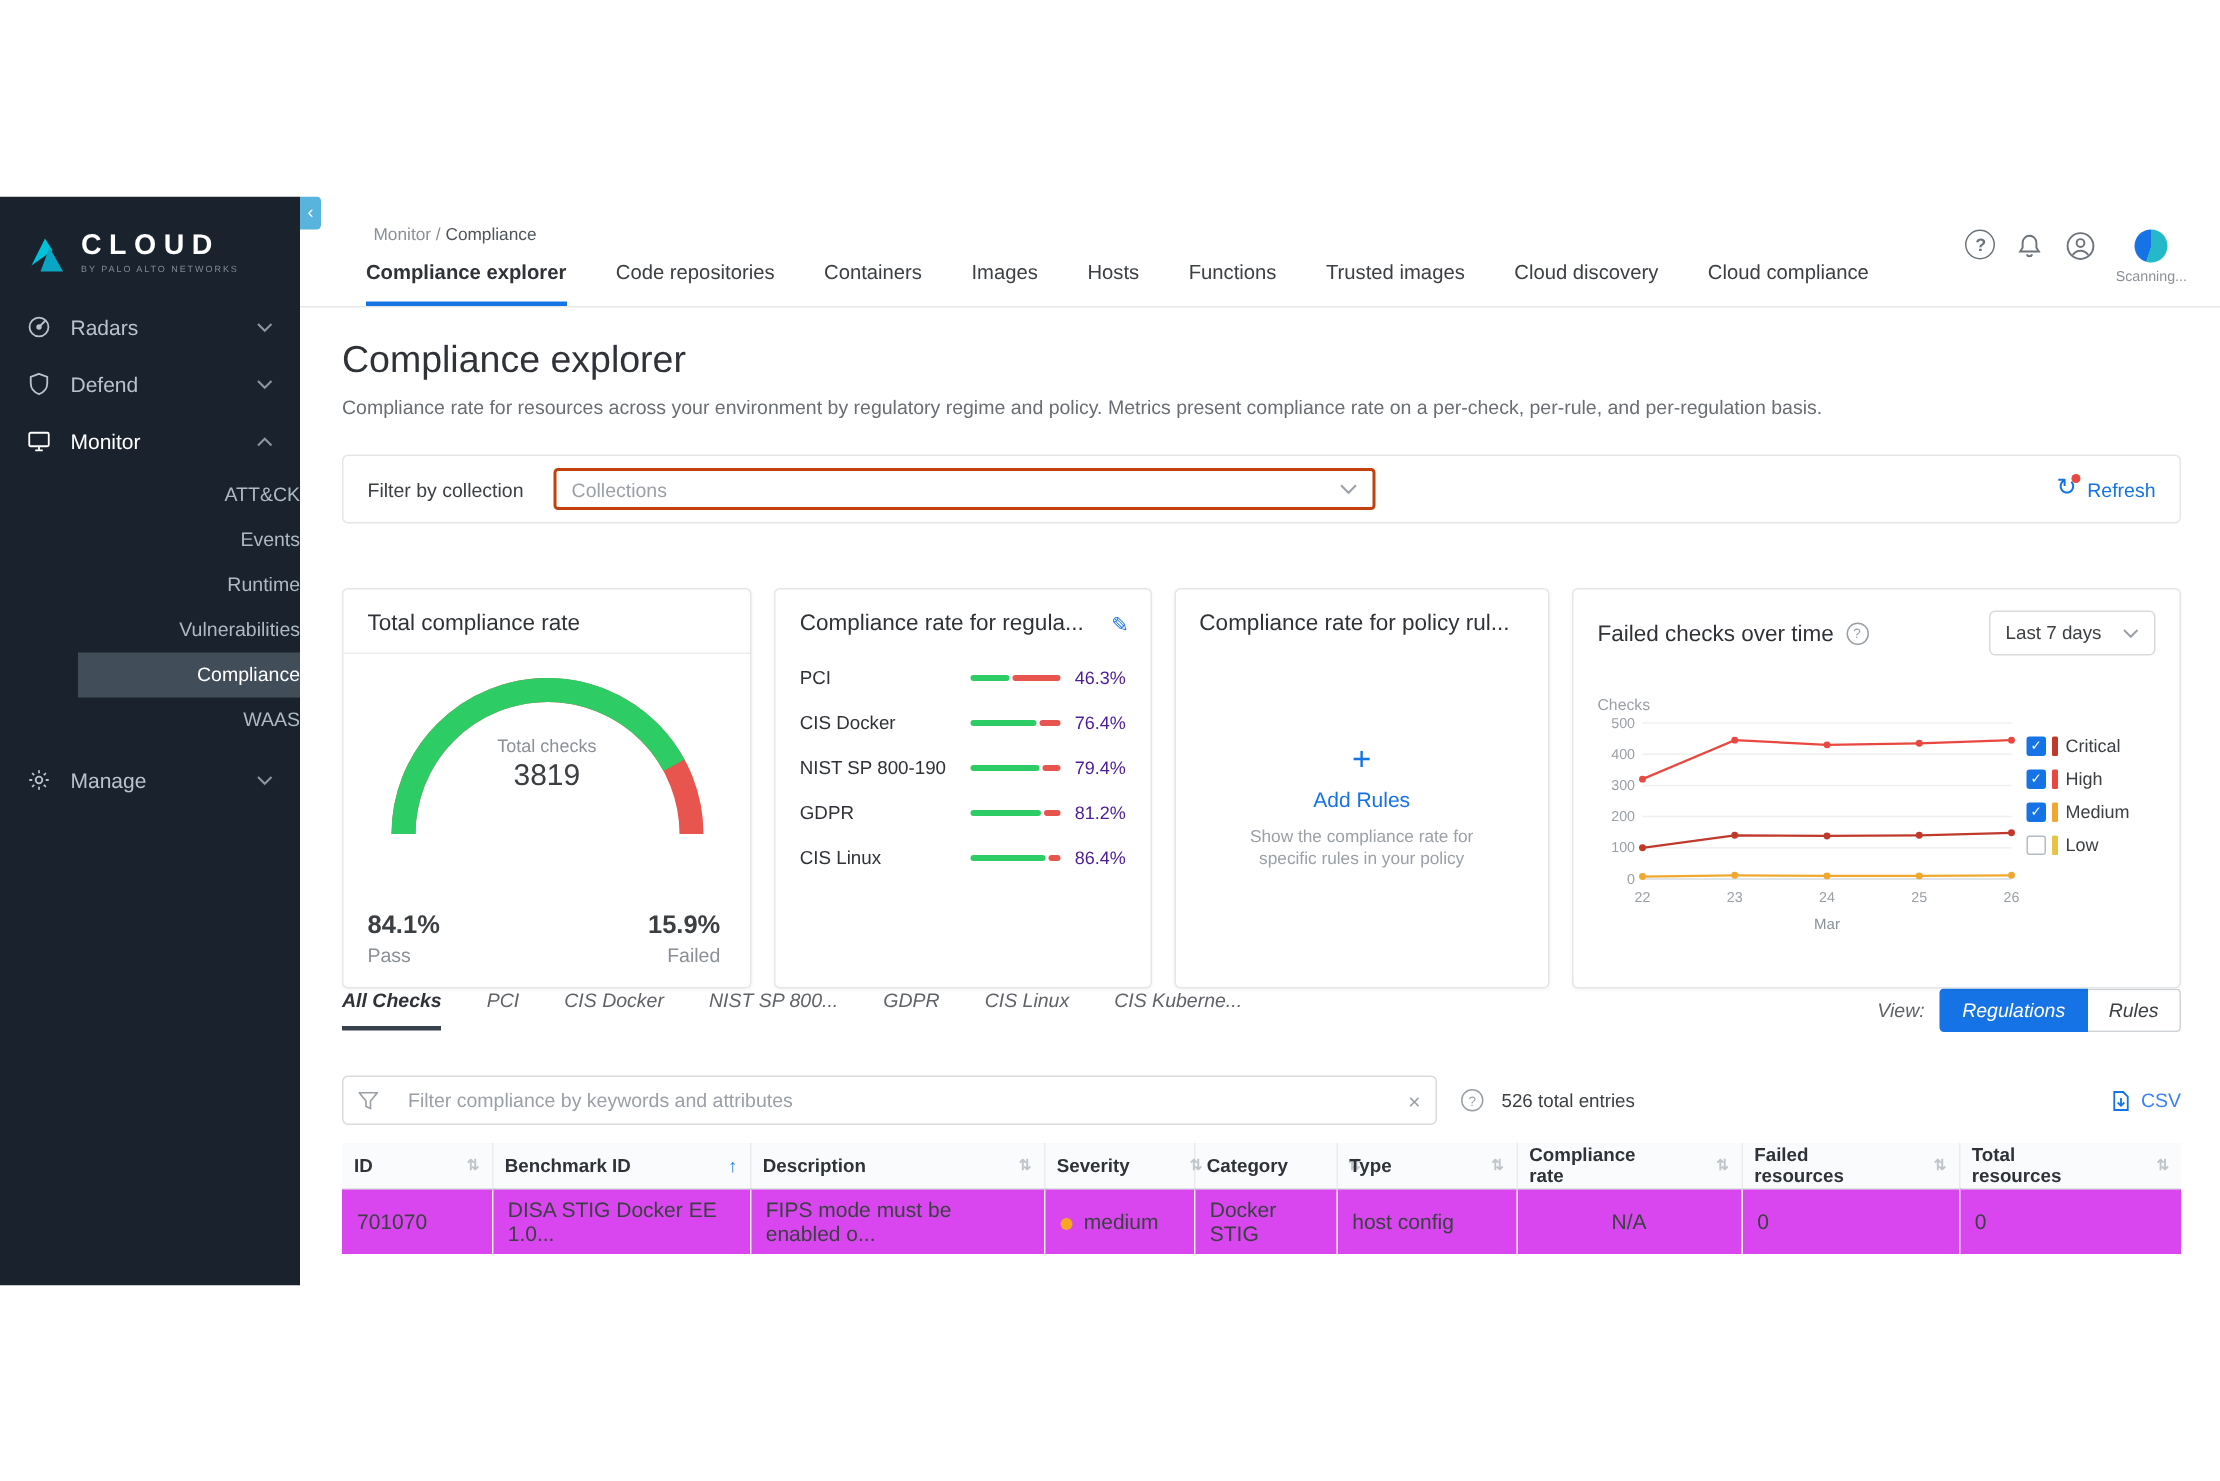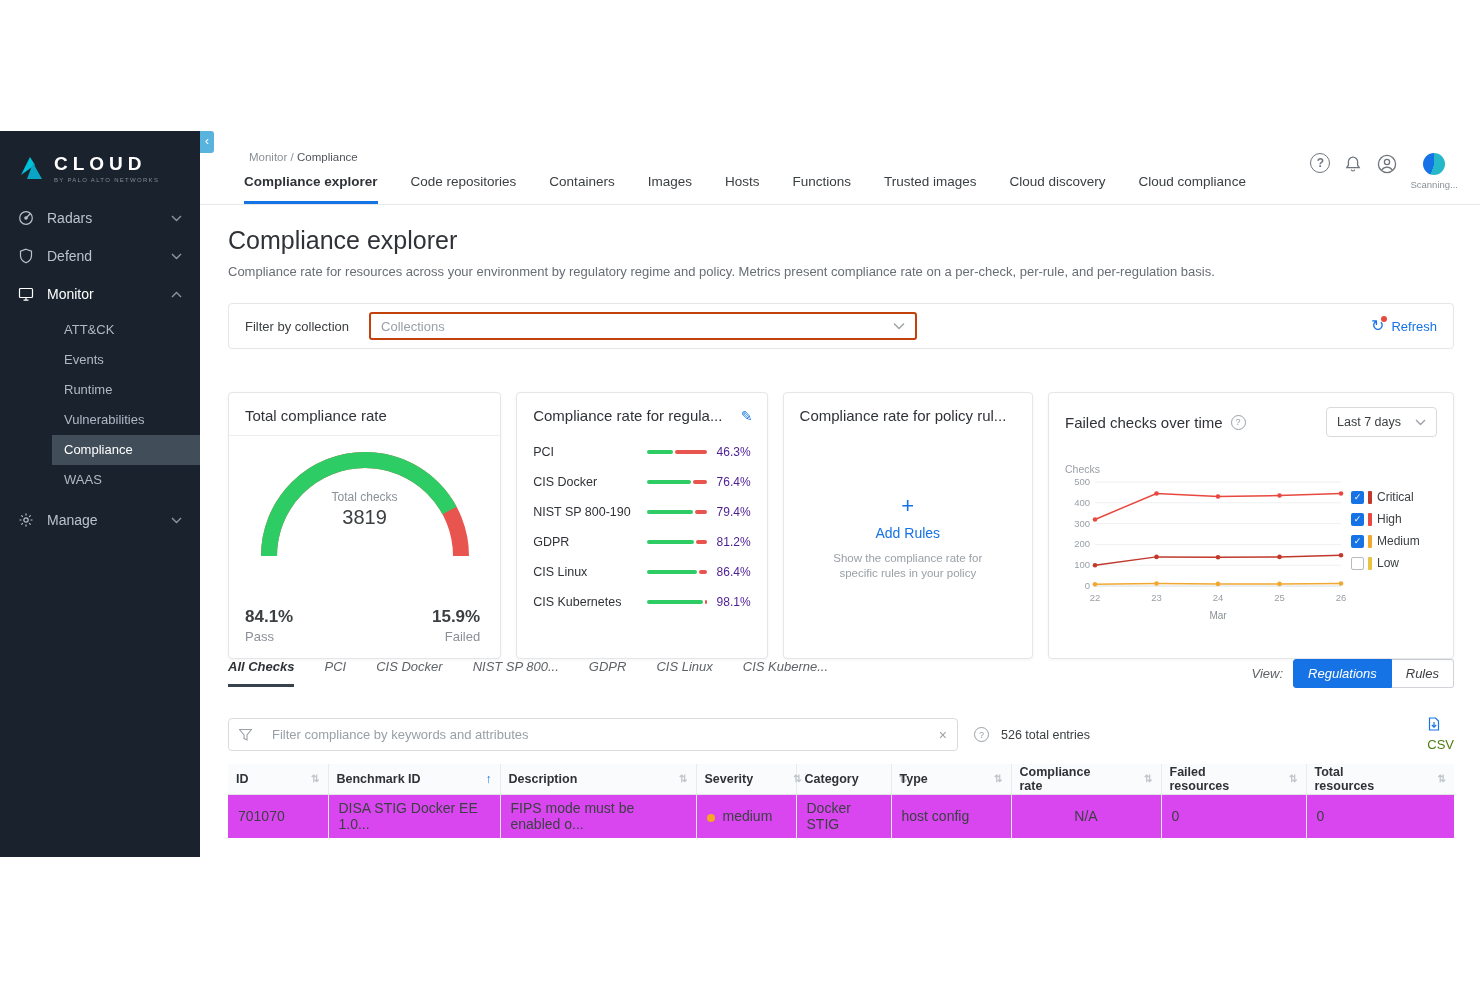--- a/index.html
+++ b/index.html
@@ -1,29 +1,29 @@
 <!DOCTYPE html>
 <html><head>
 <meta charset="utf-8">
 <style>
   * { margin:0; padding:0; box-sizing:border-box; }
   html,body { width:1480px; height:987px; background:#fff; font-family:"Liberation Sans",sans-serif; position:relative; overflow:hidden; }
   .app { position:absolute; top:131px; left:0; width:1480px; height:726px; display:flex; background:#fff; overflow:hidden; }
 
   
   .sidebar { width:200px; flex-shrink:0; background:#1a232d; color:#aeb9c4; position:relative; }
-  .logo { display:flex; align-items:center; gap:9px; padding:22px 16px 16px 18px; }
+  .logo { display:flex; align-items:flex-end; gap:9px; padding:22px 16px 16px 18px; }
   .logo-title { color:#fff; font-size:19px; font-weight:bold; letter-spacing:5px; }
   .logo-sub { color:#7f8b96; font-size:6px; letter-spacing:1.3px; margin-top:2px; }
   .nav-item { height:38px; display:flex; align-items:center; gap:13px; padding:0 18px; font-size:14px; color:#b9c3cd; cursor:pointer; }
   .nav-item.expanded { color:#fff; }
   .nav-ico { width:16px; height:16px; display:inline-flex; }
   .nav-chev { margin-left:auto; display:inline-flex; color:#8a96a1; }
   .subnav { padding:2px 0 6px 0; }
-  .subitem { height:30px; line-height:30px; margin-left:52px; padding-left:12px; font-size:13px; color:#aeb9c4; cursor:pointer; }
+  .subitem { height:30px; line-height:30px; margin-left:52px; padding-left:12px; font-size:13px; color:#aeb9c4; cursor:pointer;text-align:right; }
   .subitem.selected { background:#414e5a; color:#fff; }
 
   
   .collapse-tab { position:absolute; left:200px; top:0; width:14px; height:22px; background:#58b3dd; color:#fff; font-size:12px; line-height:21px; text-align:center; border-radius:0 3px 3px 0; z-index:5; cursor:pointer; }
 
   
   .main { flex:1; display:flex; flex-direction:column; overflow:hidden; }
   .topbar { height:74px; flex-shrink:0; border-bottom:1px solid #e8e8e8; position:relative; padding-left:48px; }
   .breadcrumb { position:absolute; top:20px; left:49px; font-size:11.5px; color:#8a9096; }
   .breadcrumb .bc-cur { color:#50555b; }
@@ -109,21 +109,21 @@
   .view-btn.active { background:#1573e6; border-color:#1573e6; color:#fff; font-weight:500; }
 
   
   .toolbar { margin-top:25px; display:flex; align-items:center; }
   .search-box { width:730px; height:33px; border:1px solid #d8dbde; border-radius:4px; display:flex; align-items:center; padding:0 10px; }
   .search-box input { flex:1; border:none; outline:none; font-size:13px; color:#3c4043; font-family:"Liberation Sans",sans-serif; margin-left:20px; background:transparent; }
   .search-box input::placeholder { color:#9aa0a6; }
   .clear-x { color:#9aa0a6; font-size:14px; cursor:pointer; }
   .entries-help { margin-left:16px; }
   .entries-text { margin-left:12px; font-size:12.5px; color:#3c4043; }
-  .csv-btn { margin-left:auto; display:flex; align-items:flex-start; gap:6px; color:#4d7c0f; font-size:13px; cursor:pointer;flex-direction:column; }
+  .csv-btn { margin-left:auto; display:flex; align-items:flex-end; gap:6px; color:#3b82f6; font-size:13px; cursor:pointer; }
 
   
   .tbl { margin-top:12px; width:100%; border-collapse:collapse; table-layout:fixed; }
   .tbl th { height:30px; background:#fafbfc; font-size:12.5px; font-weight:bold; color:#2f3237; text-align:left; padding:0 8px; border-bottom:1px solid #dfe3e6; border-left:1px solid #e9ebed; }
   .tbl th:first-child { border-left:none; }
   .th-inner { display:flex; align-items:center; justify-content:space-between;gap:40px; }
   .sort { color:#c0c5ca; font-size:10px; }
   .sort.active { color:#1573e6; font-size:12px; font-weight:bold; }
   .tbl td { height:44px; font-size:14px; color:#3c4043; padding:0 10px; border-left:1px solid #e9ebed; background:#d946ef; vertical-align:middle; }
   .tbl td:first-child { border-left:none; }
@@ -339,28 +339,20 @@
                 </span>
                 <span class="reg-val">81.2%</span>
               </div>
               <div class="reg-row">
                 <span class="reg-name">CIS Linux</span>
                 <span class="reg-bar">
                   <span class="reg-bar-pass" style="width: 50.112px; background: rgb(46, 204, 100);"></span>
                   <span class="reg-bar-fail" style="width: 7.888px; background: rgb(232, 85, 79);"></span>
                 </span>
                 <span class="reg-val">86.4%</span>
-              </div>
-              <div class="reg-row">
-                <span class="reg-name">CIS Kubernetes</span>
-                <span class="reg-bar">
-                  <span class="reg-bar-pass" style="width: 56.898px; background: rgb(46, 204, 100);"></span>
-                  <span class="reg-bar-fail" style="width: 1.102px; background: rgb(232, 85, 79);"></span>
-                </span>
-                <span class="reg-val">98.1%</span>
               </div>
             </div>
         </div>
 
         <div class="card card3">
           <div class="card-title-row">
             <span class="card-title">Compliance rate for policy rul...</span>
           </div>
           <div class="card3-body">
             <div class="plus-ico">+</div>

